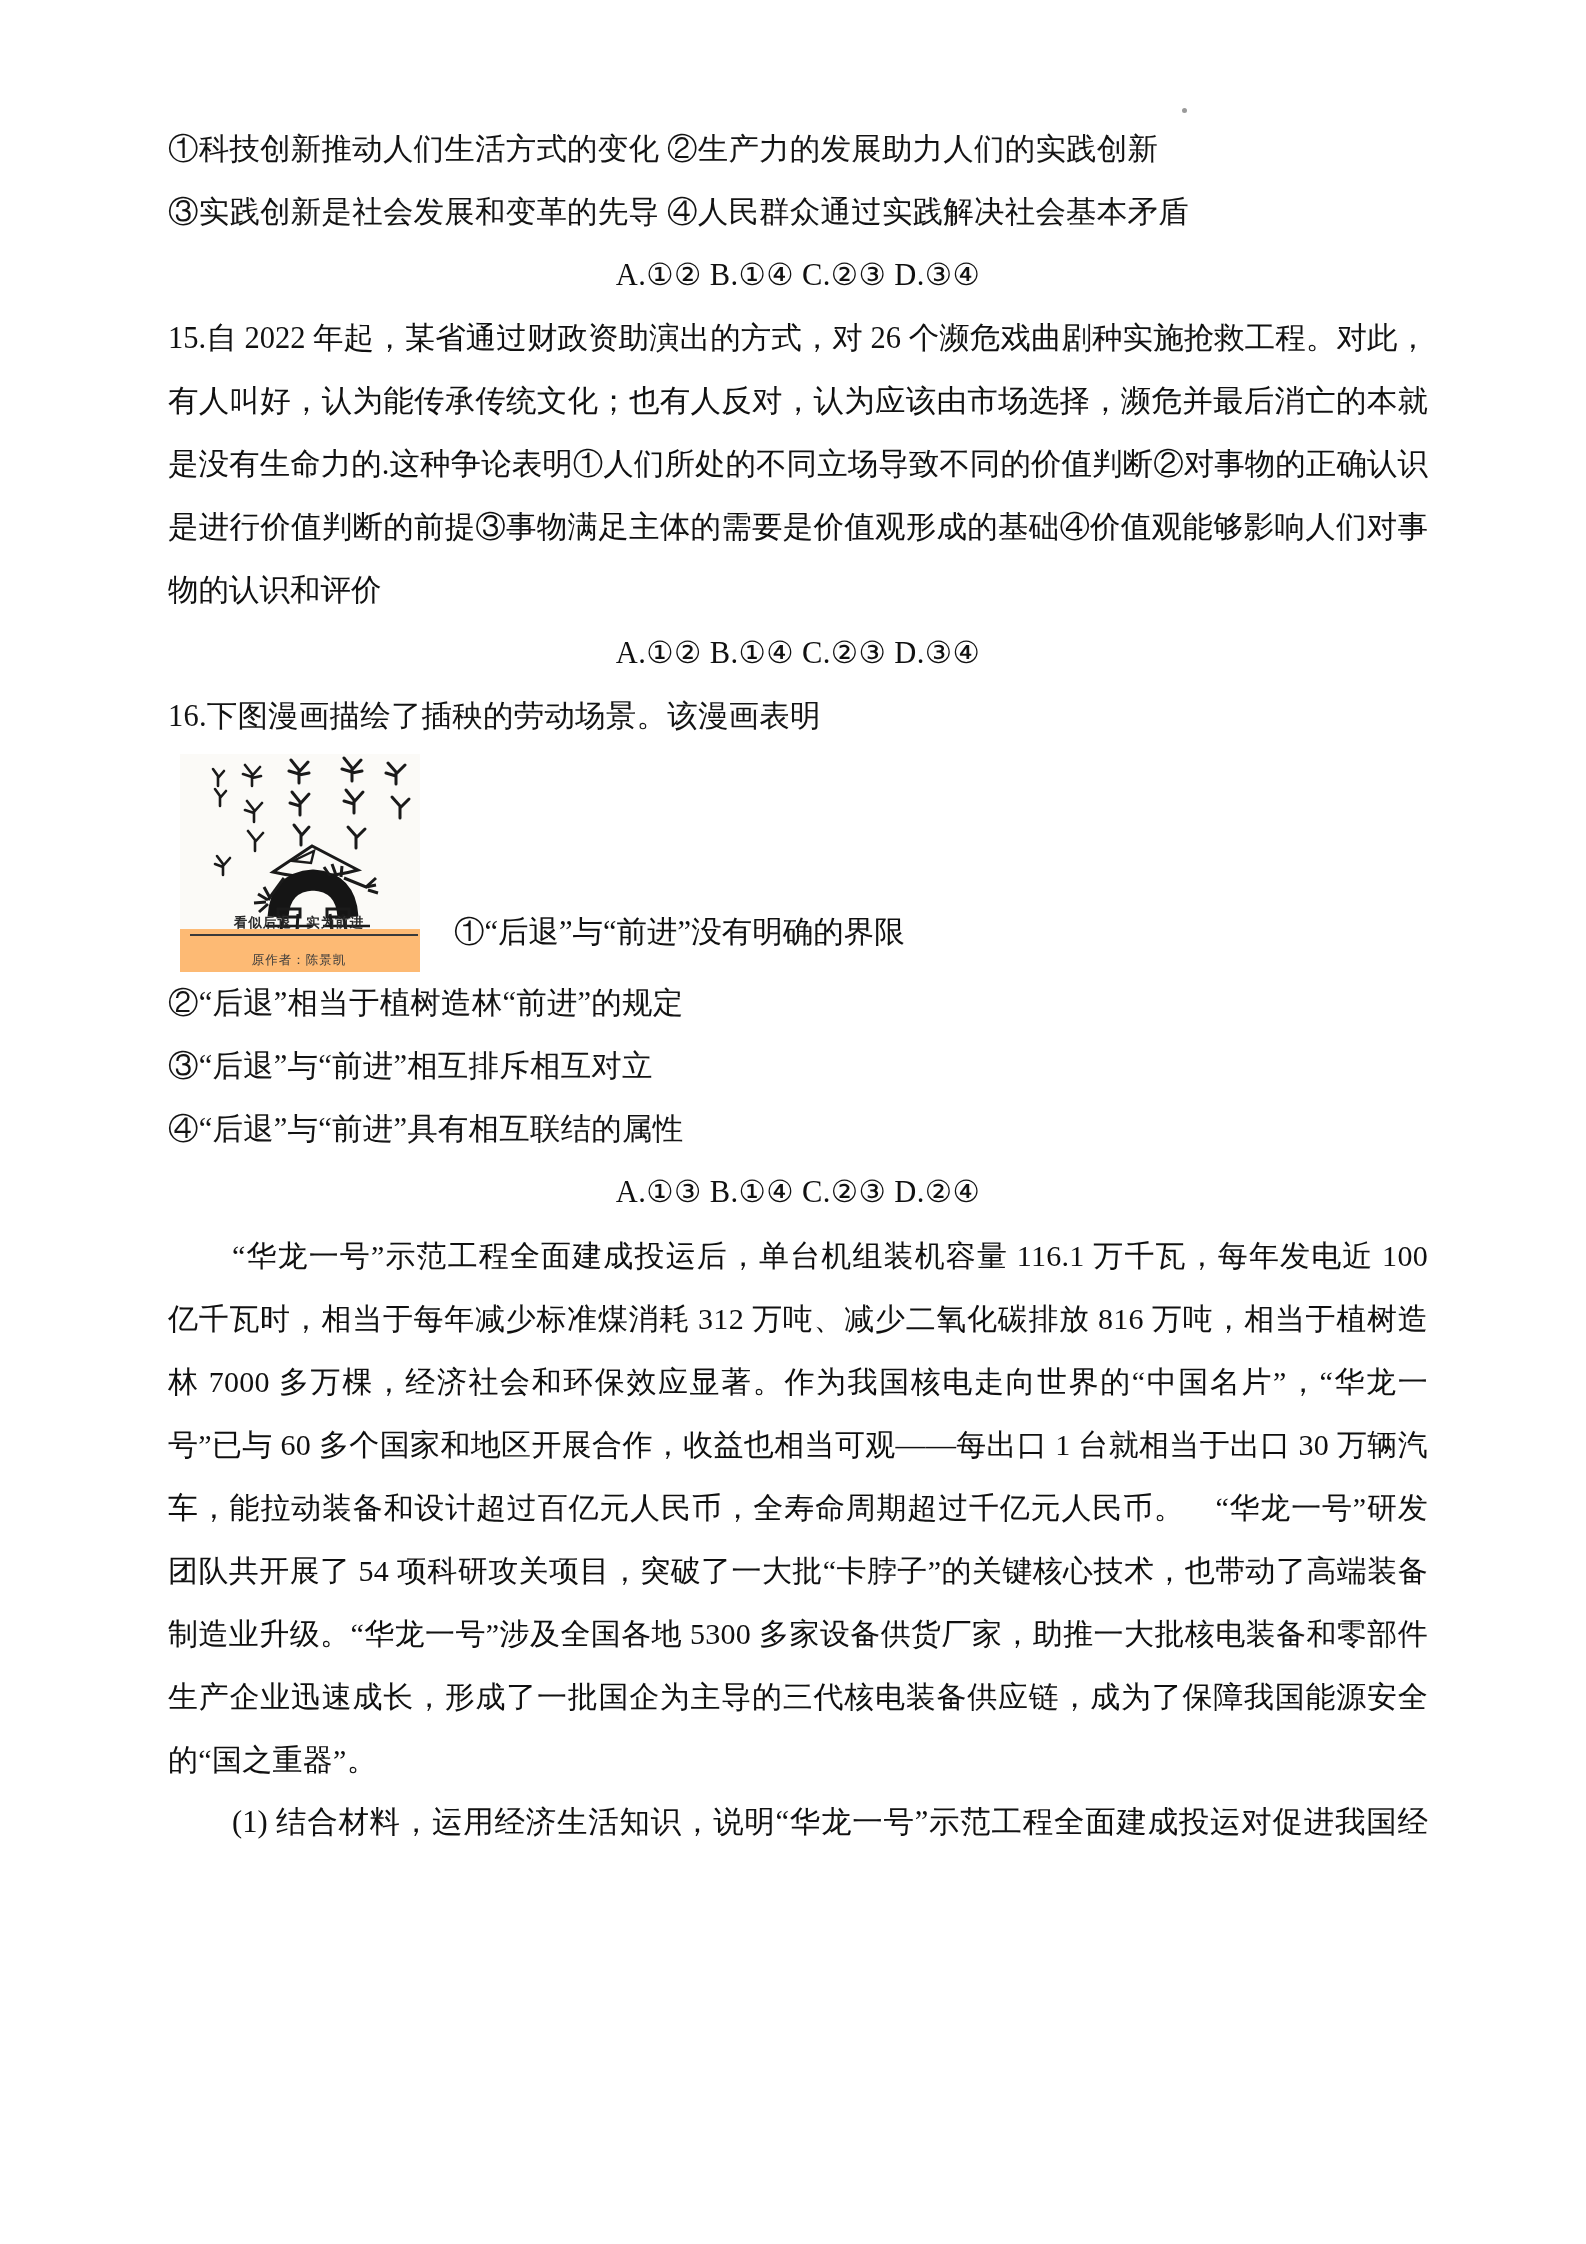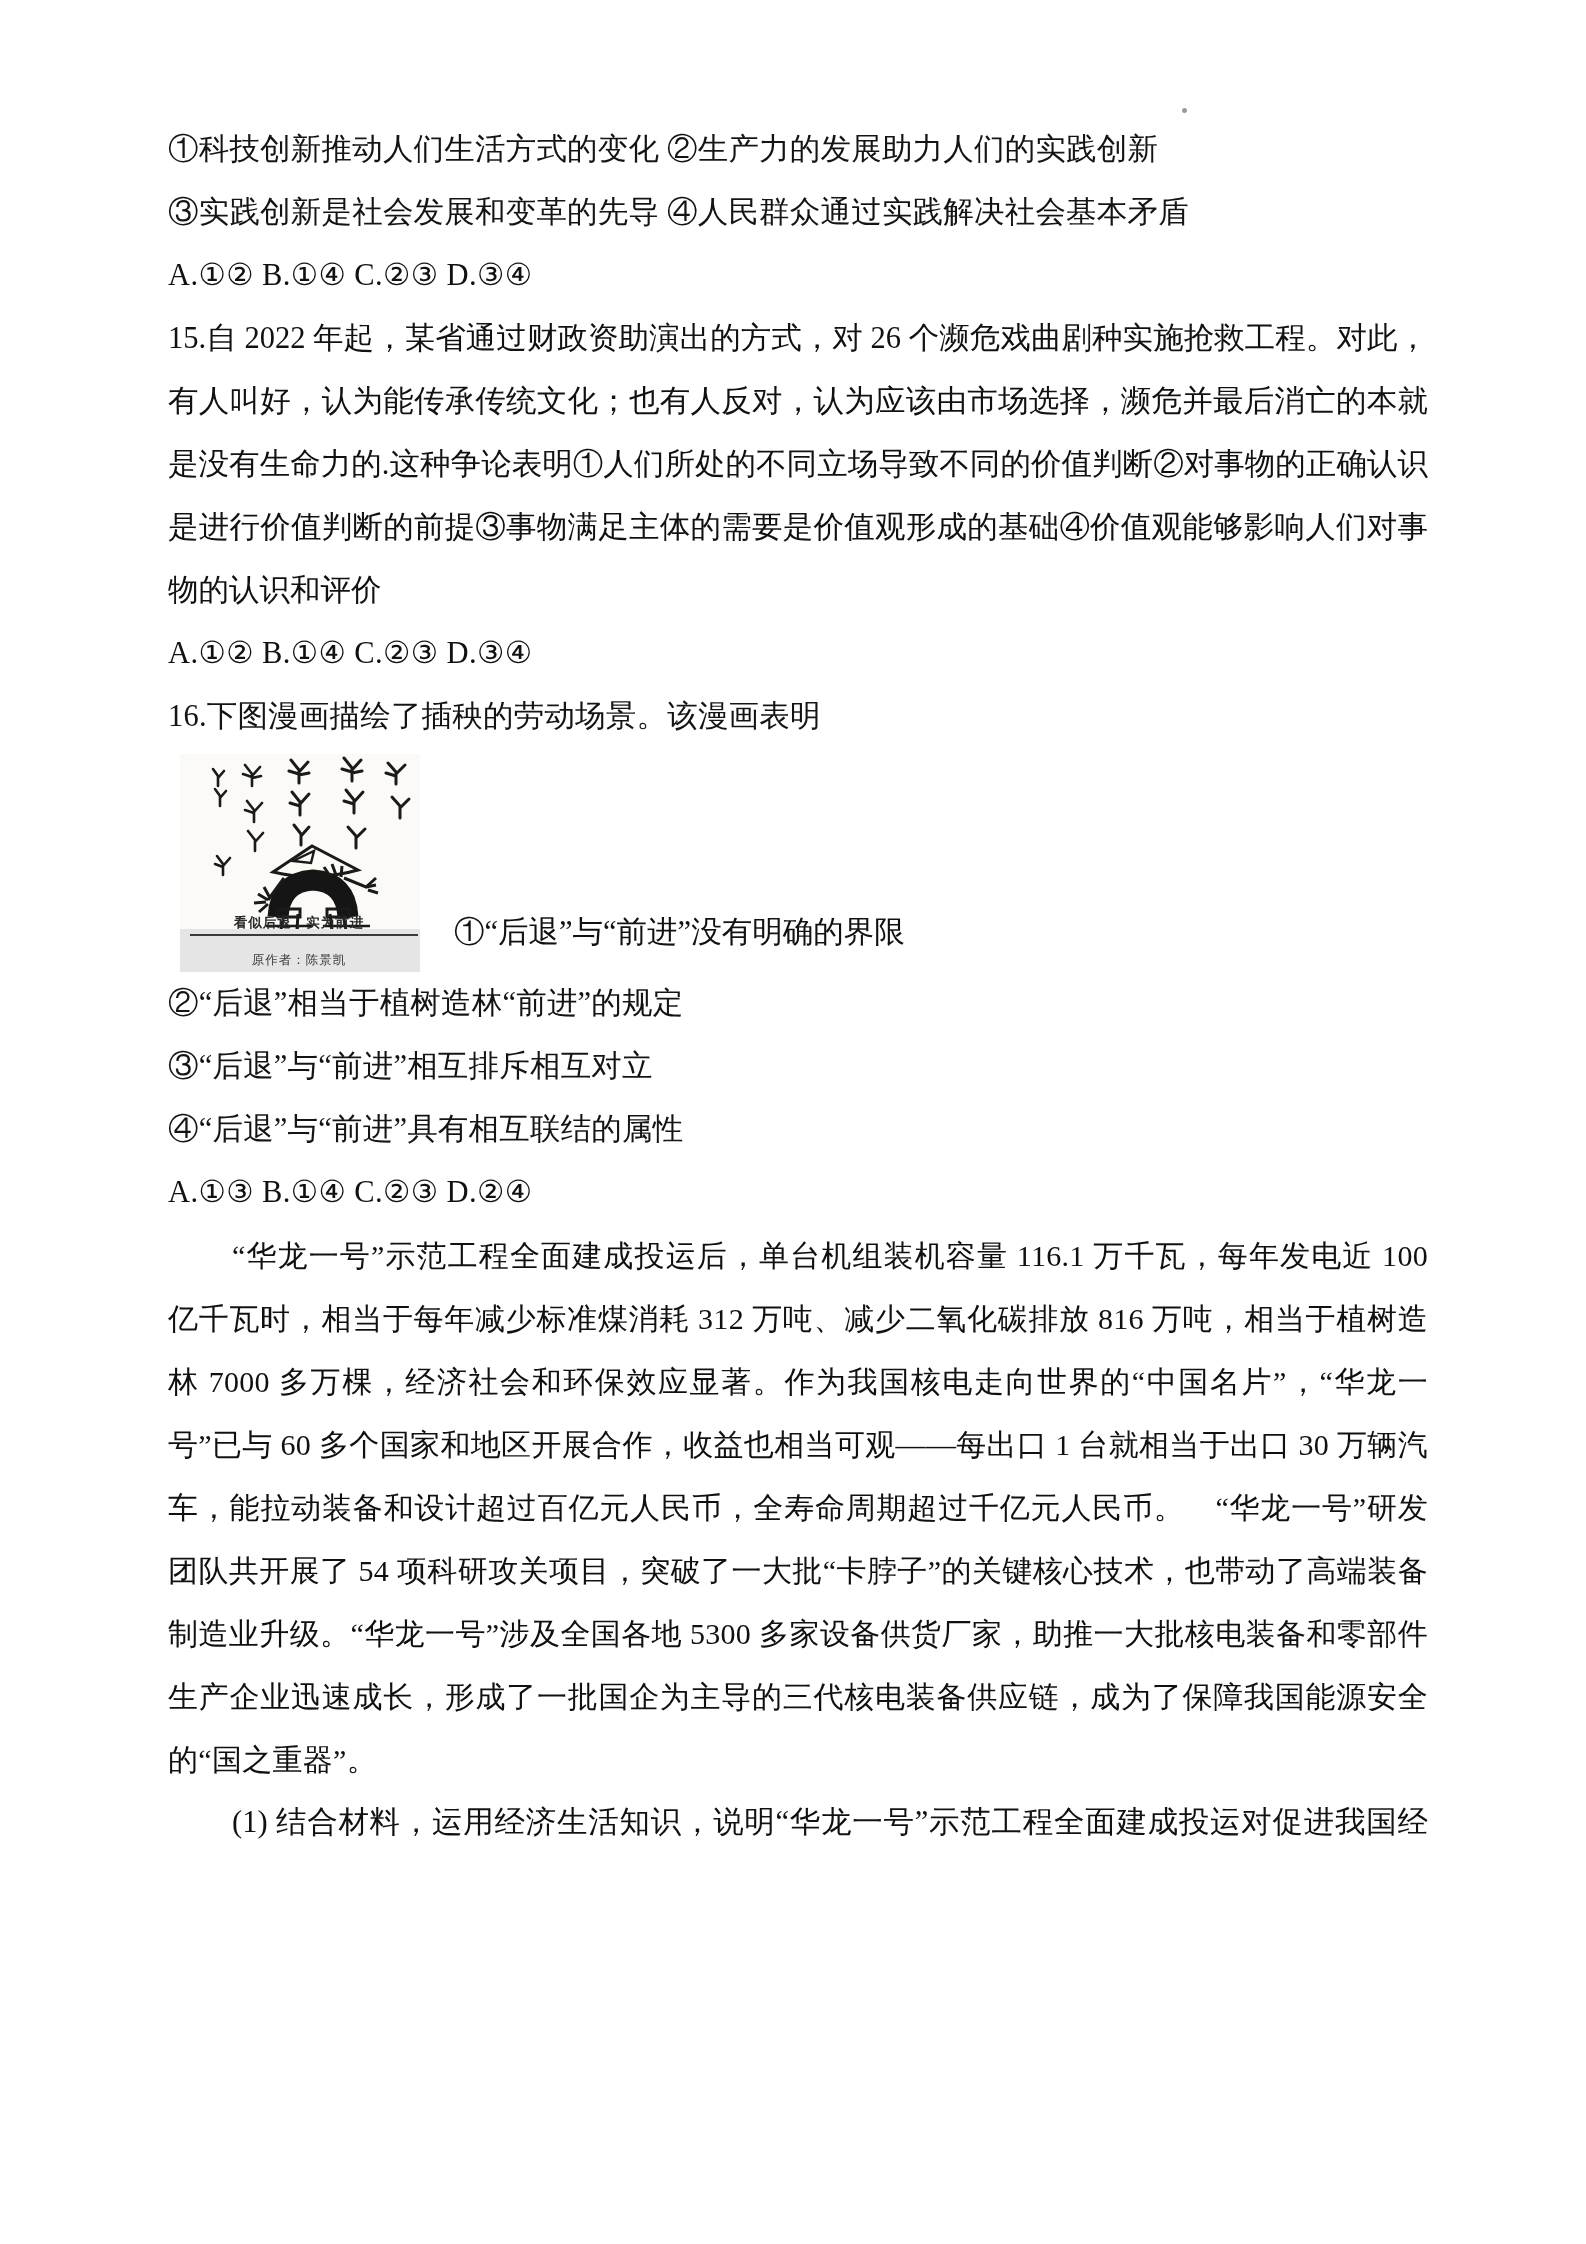--- a/index.html
+++ b/index.html
@@ -28,20 +28,21 @@
     line-height: 63px;
     letter-spacing: 0.2px;
     white-space: pre-wrap;
     color: #141414;
   }
   .opt-line {
     font-size: 30.5px;
     line-height: 63px;
     letter-spacing: 0.4px;
     white-space: pre-wrap;
+    text-align: center;
   }
   .q-body {
     font-size: 30.5px;
     line-height: 63px;
     text-align: justify;
     text-justify: inter-ideograph;
     white-space: pre-wrap;
   }
   
   .kai {
@@ -67,21 +68,21 @@
     background: #9a9a9a;
     border-radius: 50%;
   }
 
   
   .cartoon-wrap {
     position: relative;
     width: 240px;
     height: 218px;
     margin: 6px 0 0 12px;
-    background: #e5e5e5;
+    background: #fdba74;
   }
   .cartoon-svg { display: block; }
   .cartoon-caption {
     position: absolute;
     left: 16px;
     top: 160px;
     width: 206px;
     text-align: center;
     font-size: 13.5px;
     font-weight: bold;

